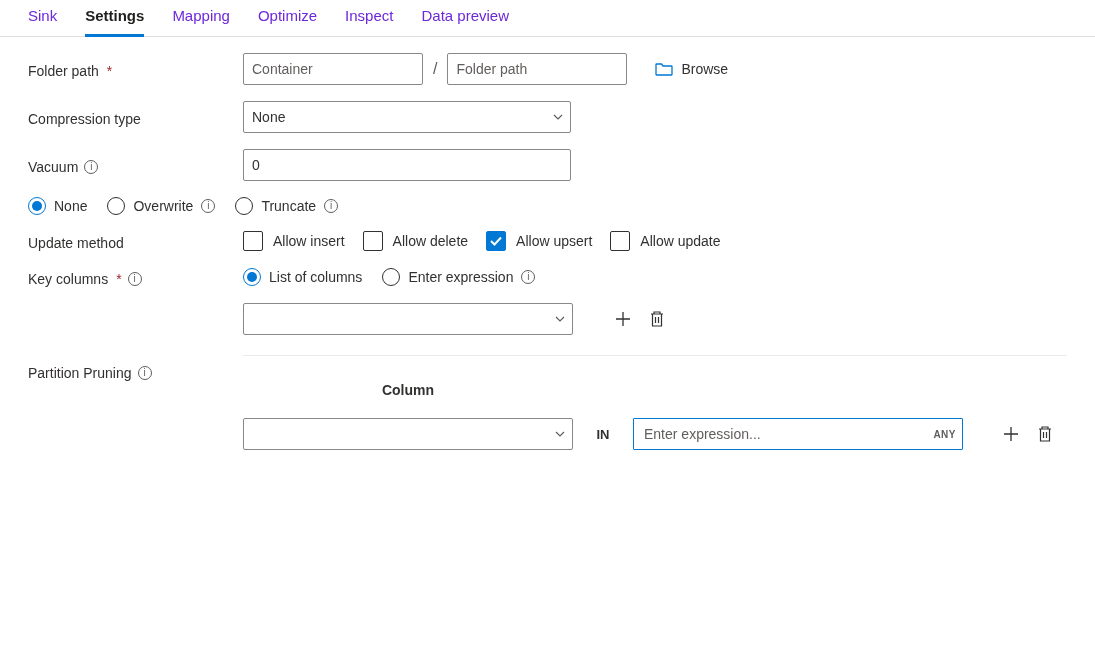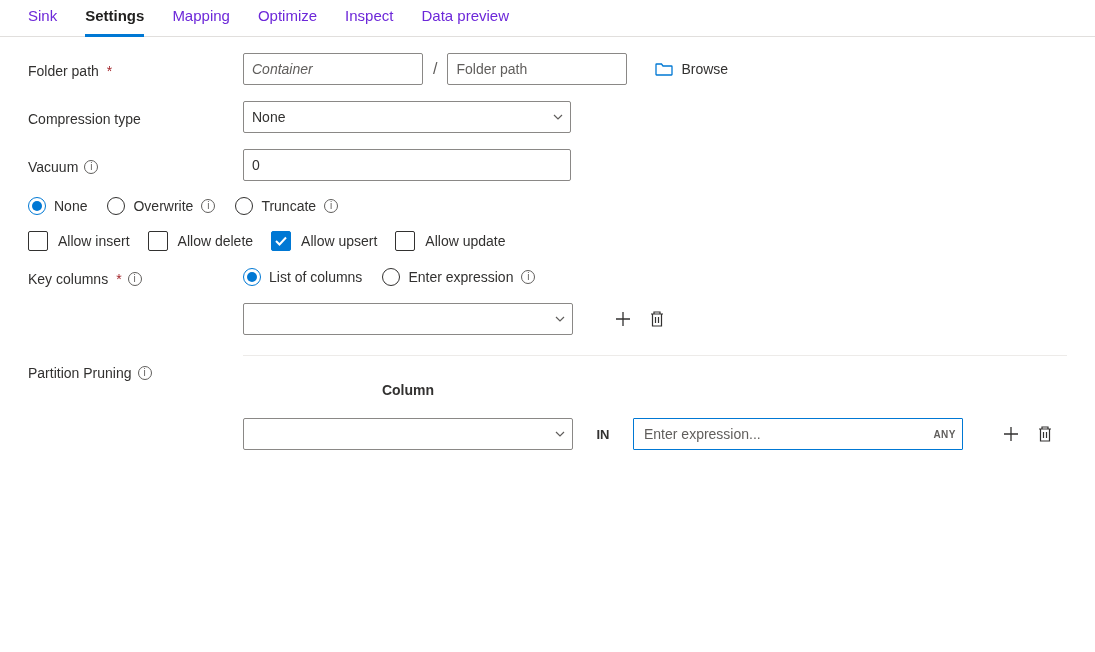--- a/index.html
+++ b/index.html
@@ -201,21 +201,21 @@
 </div>
 
 <div class="form-area">
 
   <div class="row">
     <div class="label-col">
       <span>Folder path</span>
         <span class="req">*</span>
     </div>
     <div class="control-col">
-      <input type="text" class="text-input" style="width: 180px; font-style: italic;" placeholder="Container">
+      <input type="text" class="text-input" style="width: 180px;" placeholder="Container">
       <span class="slash">/</span>
       <input type="text" class="text-input" style="width: 180px;" placeholder="Folder path">
       <span class="browse-link">
         <span class="folder-icon">
           <svg width="18" height="14" viewBox="0 0 18 14">
               <path fill="none" stroke="#0078d4" stroke-width="1.3" d="M1 3.5 L1 12.5 Q1 13 1.5 13 L16.5 13 Q17 13 17 12.5 L17 4.5 Q17 4 16.5 4 L8 4 L6.5 2 L1.5 2 Q1 2 1 2.5 Z"></path>
             </svg>
         </span>
         <span>Browse</span>
       </span>
@@ -269,20 +269,23 @@
               <span class="radio-inner"></span>
             </span>
           <span>Truncate</span>
           <span class="info-icon">i</span>
         </label>
       </div>
     </div>
   </div>
 
   <div class="row top">
+    <div class="label-col">
+      <span>Update method</span>
+    </div>
     <div class="control-col">
       <div class="vert-stack">
         <label class="check-item">
           <span class="check-box"></span>
           <span>Allow insert</span>
         </label>
         <label class="check-item">
           <span class="check-box"></span>
           <span>Allow delete</span>
         </label>

